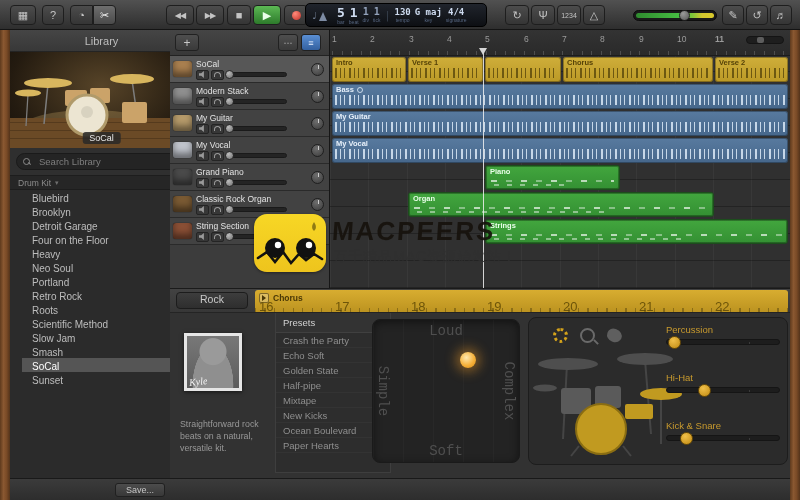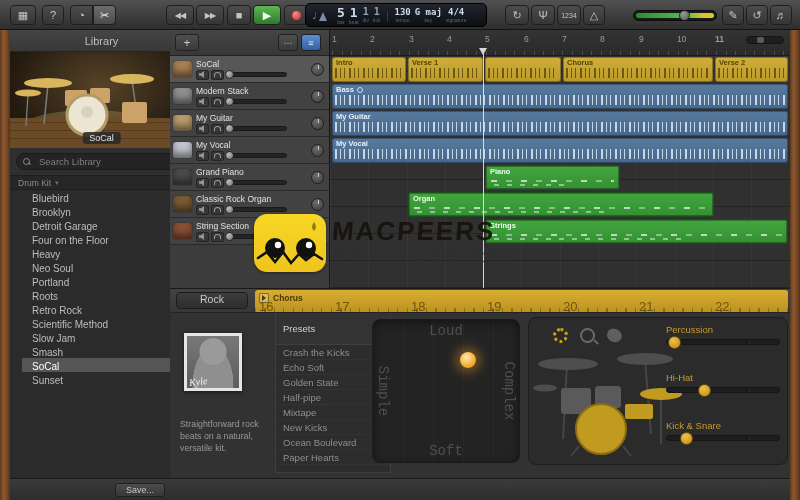--- a/index.html
+++ b/index.html
@@ -173,21 +173,21 @@
       background:radial-gradient(circle at 50% 30%, #9a9a9a 0 13px, transparent 14px),
                  radial-gradient(ellipse at 50% 95%, #8f8f8f 0 55%, transparent 56%),
                  linear-gradient(#787878,#5c5c5c); }
   .drummer-name { position:absolute; left:2px; bottom:1px; color:#f4f4f4; font-size:10px;
                   font-style:italic; transform:rotate(-6deg); font-family:"Liberation Serif",serif; }
   .drummer-desc { position:absolute; left:10px; top:106px; width:84px; color:#989898;
                   font-size:8.8px; line-height:1.35; }
 
   .presets-col { position:absolute; left:105px; top:24px; width:116px; height:160px; background:#2d2d2d;
                  border-left:1px solid #3e3e3e; border-right:1px solid #3e3e3e; border-bottom:1px solid #3e3e3e; }
-  .presets-head { height:32px; display:flex; align-items:center; padding:0 7px; color:#d2d2d2;
+  .presets-head { height:20px; display:flex; align-items:center; padding:0 7px; color:#d2d2d2;
                   font-size:9.5px; border-bottom:1px solid #404040; background:#333; }
   .preset-item { height:15px; display:flex; align-items:center; padding:0 7px; color:#8f8f8f;
                  font-size:9.5px; border-bottom:1px solid rgba(255,255,255,.03); }
 
   .xy-pad { position:absolute; left:202px; top:30px; width:148px; height:144px; border-radius:8px;
             background:#232323; border:1px solid #1a1a1a; box-shadow:inset 0 2px 8px rgba(0,0,0,.5);
             overflow:hidden; }
   .xy-pad::before { content:""; position:absolute; inset:0;
       background:repeating-linear-gradient(90deg, rgba(255,255,255,.025) 0 1px, transparent 1px 30px); }
   .xy-label { position:absolute; color:#4f4f4f; font-size:14px;font-family:Liberation Mono, monospace; }
@@ -386,25 +386,25 @@
 
         <div class="lib-item">
           <span>Neo Soul</span>
         </div>
 
         <div class="lib-item">
           <span>Portland</span>
         </div>
 
         <div class="lib-item">
+          <span>Retro Rock</span>
+        </div>
+
+        <div class="lib-item">
           <span>Roots</span>
-        </div>
-
-        <div class="lib-item">
-          <span>Retro Rock</span>
         </div>
 
         <div class="lib-item">
           <span>Scientific Method</span>
         </div>
 
         <div class="lib-item">
           <span>Slow Jam</span>
         </div>
 
@@ -679,21 +679,21 @@
         <span class="drummer-name">Kyle</span>
       </div>
       <div class="drummer-desc">Straightforward rock beats on a natural, versatile kit.</div>
     </div>
 
     <div class="presets-col">
       <div class="presets-head">Presets</div>
       <div>
 
           <div class="preset-item">
-            <span>Crash the Kicks</span>
+            <span>Crash the Party</span>
           </div>
 
           <div class="preset-item">
             <span>Echo Soft</span>
           </div>
 
           <div class="preset-item">
             <span>Golden State</span>
           </div>
 

